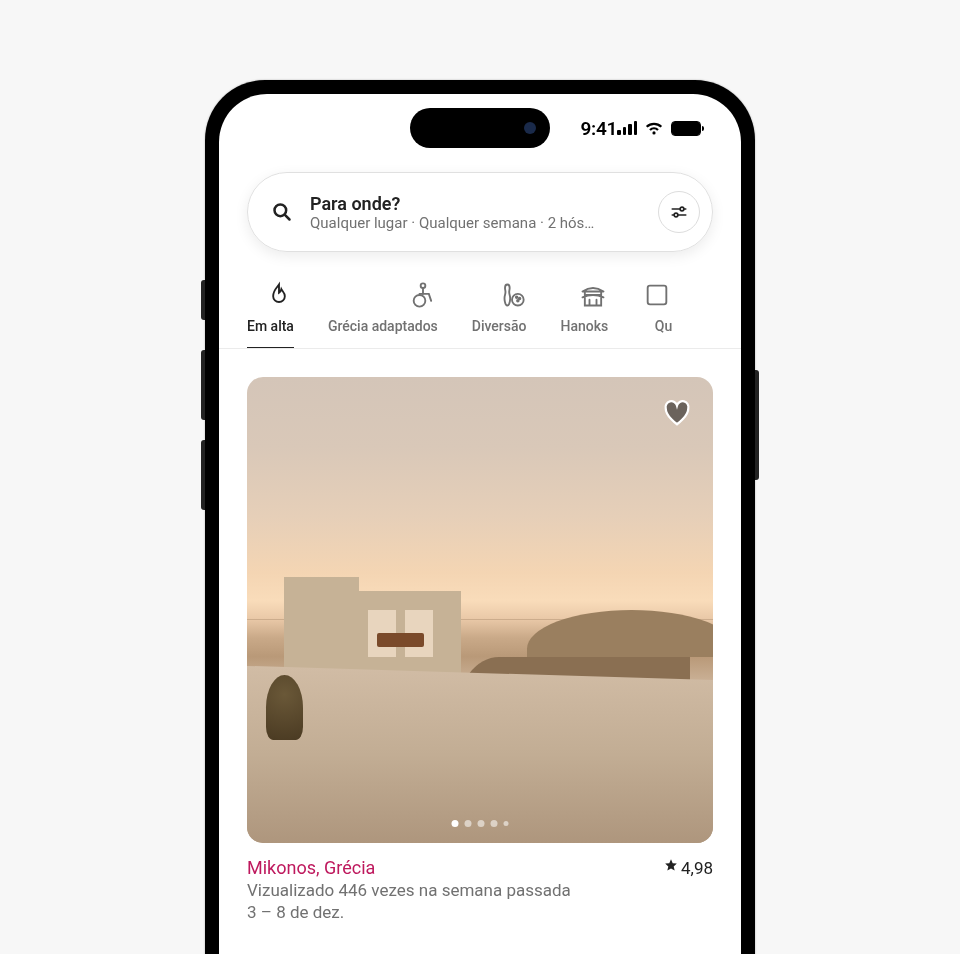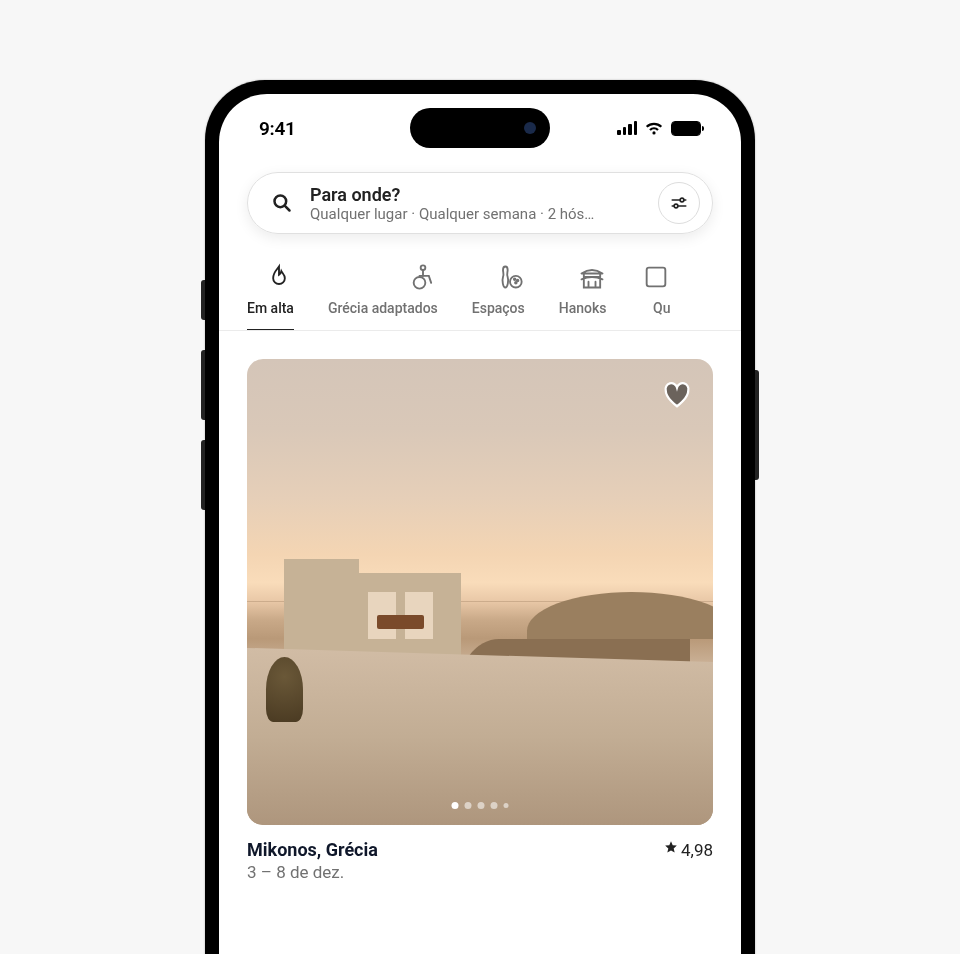--- a/index.html
+++ b/index.html
@@ -46,21 +46,21 @@
     
     .camera-dot {
       width: 12px;
       height: 12px;
       background: #1a2a4a;
       border-radius: 50%;
     }
     
     .status-bar {
       display: flex;
-      justify-content: space-between;
+      justify-content: flex-end;
       align-items: center;
       padding: 18px 40px 8px;
       height: 58px;
     }
     
     .status-time { font-size: 19px; font-weight: 600; letter-spacing: -0.3px; }
     
     .status-right { display: flex; align-items: center; gap: 7px; }
     
     .signal-bars { display: flex; align-items: flex-end; gap: 2px; height: 14px; }
@@ -69,21 +69,21 @@
     .signal-bars span:nth-child(2){height:8px}
     .signal-bars span:nth-child(3){height:11px}
     .signal-bars span:nth-child(4){height:14px}
     
     .battery { width: 30px; height: 15px; border: 1.5px solid #000; border-radius: 4px; position: relative; }
     .battery::after { content:''; position:absolute; right:-4px; top:4px; width:2.5px; height:5px; background:#000; border-radius:0 2px 2px 0; }
     .battery-fill { width: 100%; height: 100%; background:#000; border-radius:2px; }
     
     .search-pill {
       margin: 20px 28px 0;
-      height: 62px;
+      height: 80px;
       border: 1px solid #e0e0e0;
       border-radius: 40px;
       box-shadow: 0 4px 14px rgba(0,0,0,0.08);
       display: flex;
       align-items: center;
       padding: 0 12px 0 24px;
       gap: 18px;
     }
     
     .search-text { flex: 1; overflow: hidden; }
@@ -174,21 +174,21 @@
       background: linear-gradient(to bottom, #d1bca5 0%, #c2ad94 50%, #ae967d 100%);
       clip-path: polygon(0 0, 100% 8%, 100% 100%, 0 100%);
     }
     .pool-wall { position:absolute; top:60%; right:5%; width:50%; height:12%;
       background:#8a6f52; border-radius: 60px 0 0 0 / 80px 0 0 0; }
     .lounger { position:absolute; top:55%; left:28%; width:10%; height:3%; background:#7a4a2a; border-radius:2px; }
     .plant1 { position:absolute; top:64%; left:4%; width:8%; height:14%; background:radial-gradient(circle at 50% 30%, #6a5838, #4a3a22); border-radius:50% 50% 20% 20%; }
     
     .listing-info { margin-top: 14px; }
     .listing-header { display: flex; justify-content: space-between; align-items: center; }
-    .listing-title { font-size: 18px; font-weight: 700; color: #0f172a; }
+    .listing-title { font-size: 18px; font-weight: 400; color: #be185d; }
     .listing-rating { font-size: 17px; color: #222; display: flex; align-items: flex-start; gap: 3px; }
     .listing-line { font-size: 17px; color: #717171; margin-top: 2px; }
   </style>
 </head>
 <body>
 
 <div class="phone-frame">
   <div class="phone-button-left-1"></div>
   <div class="phone-button-left-2"></div>
   <div class="phone-button-left-3"></div>
@@ -261,21 +261,21 @@
       <div class="category-item">
         <div class="category-icon">
           <svg width="28" height="28" viewBox="0 0 24 24" fill="none" stroke="#717171" stroke-width="1.6">
             <path d="M8 3 c-1 0-2 1-2 3 s1 3 0 6 s0 9 2 9 s3-6 2-9 s0-4 0-6 s-1-3-2-3 Z"></path>
             <circle cx="17" cy="16" r="5"></circle>
               <circle cx="16" cy="14" r="0.7" fill="#717171"></circle>
               <circle cx="18.5" cy="15" r="0.7" fill="#717171"></circle>
               <circle cx="17" cy="17" r="0.7" fill="#717171"></circle>
           </svg>
         </div>
-        <div class="category-label">Espaços</div>
+        <div class="category-label">Diversão</div>
       </div>
 
       <div class="category-item">
         <div class="category-icon">
           <svg width="28" height="28" viewBox="0 0 24 24" fill="none" stroke="#717171" stroke-width="1.6" stroke-linecap="round">
             <path d="M3 9 q9-6 18 0 M4 9 h16 M5 9 v3 h14 v-3 M3 14 q9-4 18 0 M5 14 v7 h14 v-7 M9 21 v-5 M15 21 v-5"></path>
           </svg>
         </div>
         <div class="category-label">Hanoks</div>
       </div>
@@ -321,18 +321,19 @@
       <div class="listing-info">
         <div class="listing-header">
           <div class="listing-title">Mikonos, Grécia</div>
           <div class="listing-rating">
             <svg width="14" height="14" viewBox="0 0 24 24" fill="#222">
               <path d="M12 2 l2.9 6.9 7.1 0.6 -5.4 4.9 1.7 7.1 L12 17.8 5.7 21.5 7.4 14.4 2 9.5 9.1 8.9 Z"></path>
             </svg>
             <span>4,98</span>
           </div>
         </div>
+        <div class="listing-line">Vizualizado 446 vezes na semana passada</div>
         <div class="listing-line">3 – 8 de dez.</div>
       </div>
     </div>
 
   </div>
 </div>
 
 </body></html>

